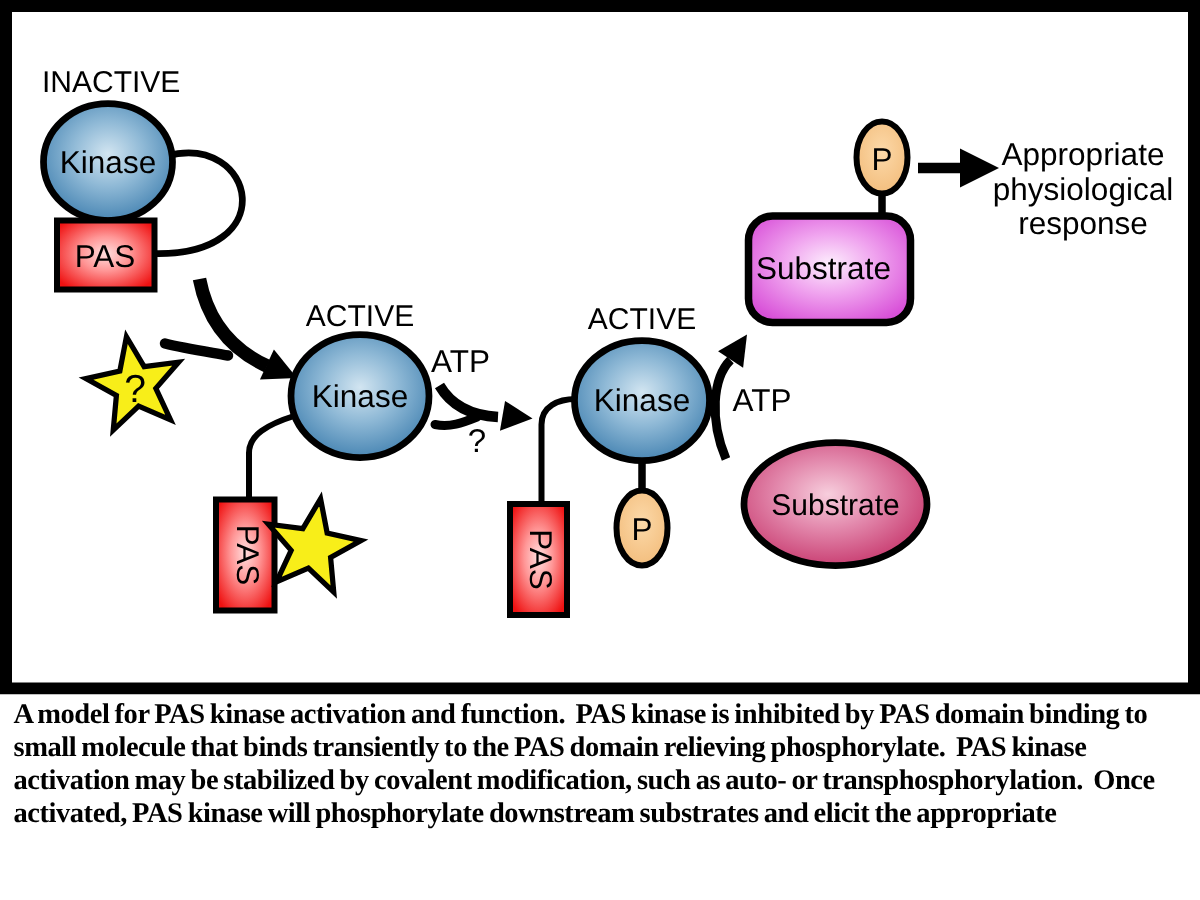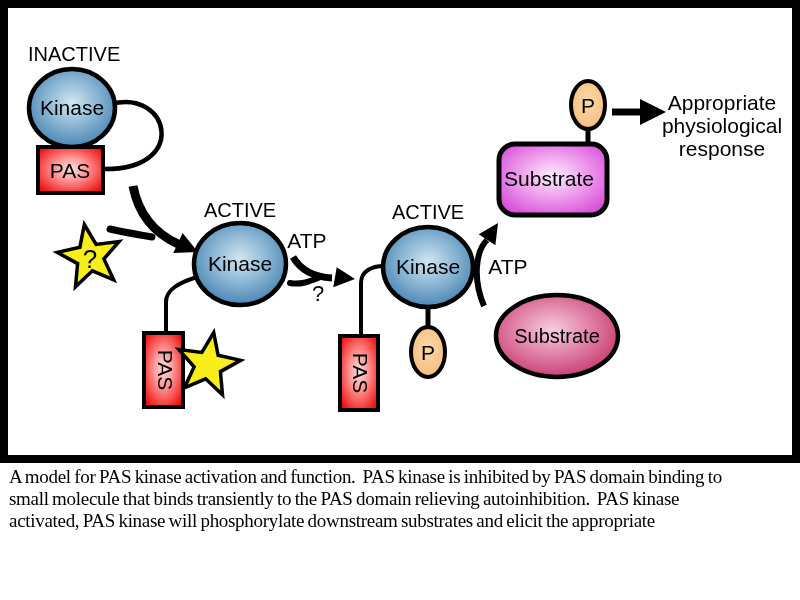--- a/index.html
+++ b/index.html
@@ -4,21 +4,21 @@
 <style>
   html,body{margin:0;padding:0;width:800px;height:600px;background:#ffffff;overflow:hidden;}
   body{font-family:"Liberation Sans",sans-serif;}
   #stage{position:relative;width:800px;height:600px;border-radius:17px;}
   #diagram{position:absolute;left:0;top:0;}
   .dtext{font-family:"Liberation Sans",sans-serif;fill:#000;}
   #caption{
     position:absolute;left:9px;top:466px;width:788px;
     font-family:"Liberation Serif",serif;
     font-size:19px;line-height:22px;color:#000;
-    letter-spacing:-0.3px;word-spacing:-1px;
+    letter-spacing:-0.3px;word-spacing:-1px;font-weight:bold;
   }
   #caption .cap-line{white-space:pre;}
 </style>
 </head>
 <body>
 
 <div id="stage">
 
   <svg id="diagram" width="800" height="463" viewBox="0 0 800 463">
     <defs>
@@ -116,17 +116,18 @@
     <line x1="612" y1="112" x2="642" y2="112" stroke="#000" stroke-width="7"></line>
     <polygon points="666,112 640,99 640,125" fill="#000"></polygon>
 
     <text class="dtext" x="722" y="110" font-size="21" text-anchor="middle">Appropriate</text>
     <text class="dtext" x="722" y="133" font-size="21" text-anchor="middle">physiological</text>
     <text class="dtext" x="722" y="156" font-size="21" text-anchor="middle">response</text>
   </svg>
 
   <div id="caption">
     <div class="cap-line">A model for PAS kinase activation and function.  PAS kinase is inhibited by PAS domain binding to</div>
-    <div class="cap-line">small molecule that binds transiently to the PAS domain relieving autoinhibition.  PAS kinase</div>
+    <div class="cap-line">small molecule that binds transiently to the PAS domain relieving phosphorylate.  PAS kinase</div>
+    <div class="cap-line">activation may be stabilized by covalent modification, such as auto- or transphosphorylation.  Once</div>
     <div class="cap-line">activated, PAS kinase will phosphorylate downstream substrates and elicit the appropriate</div>
   </div>
 
 </div>
 
 </body></html>

